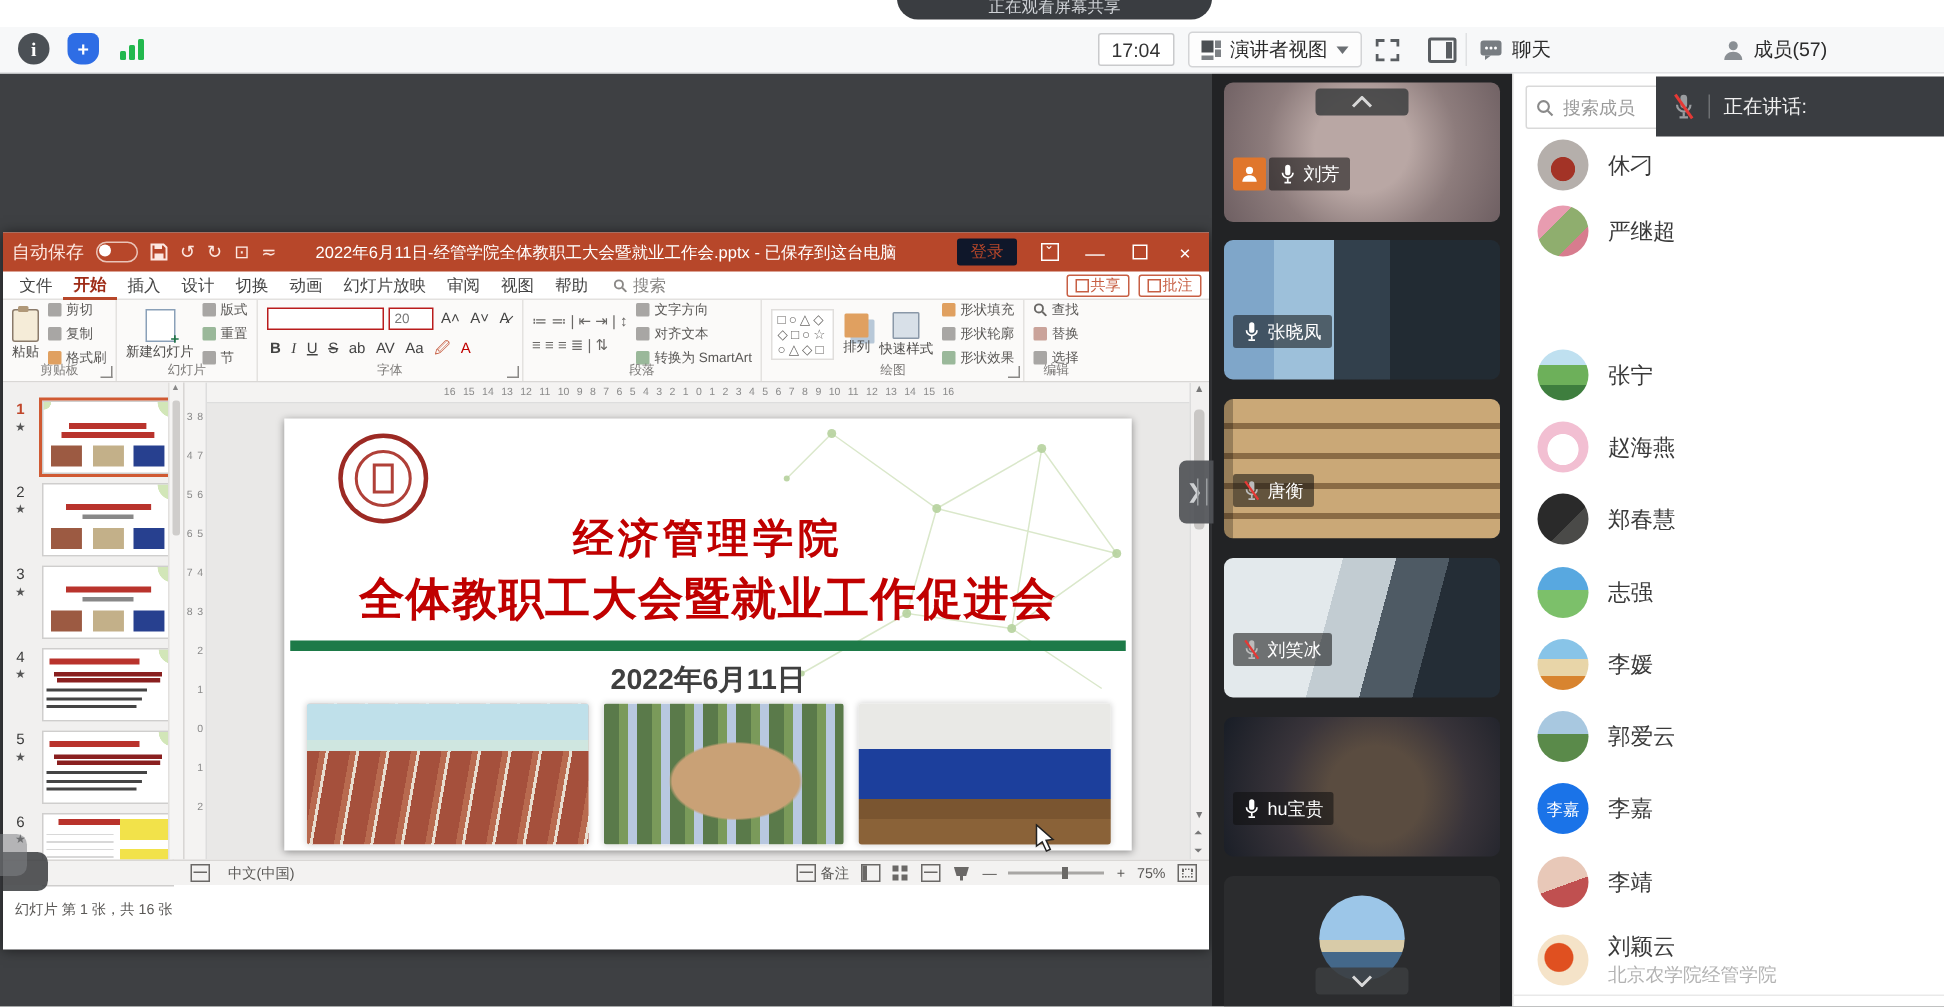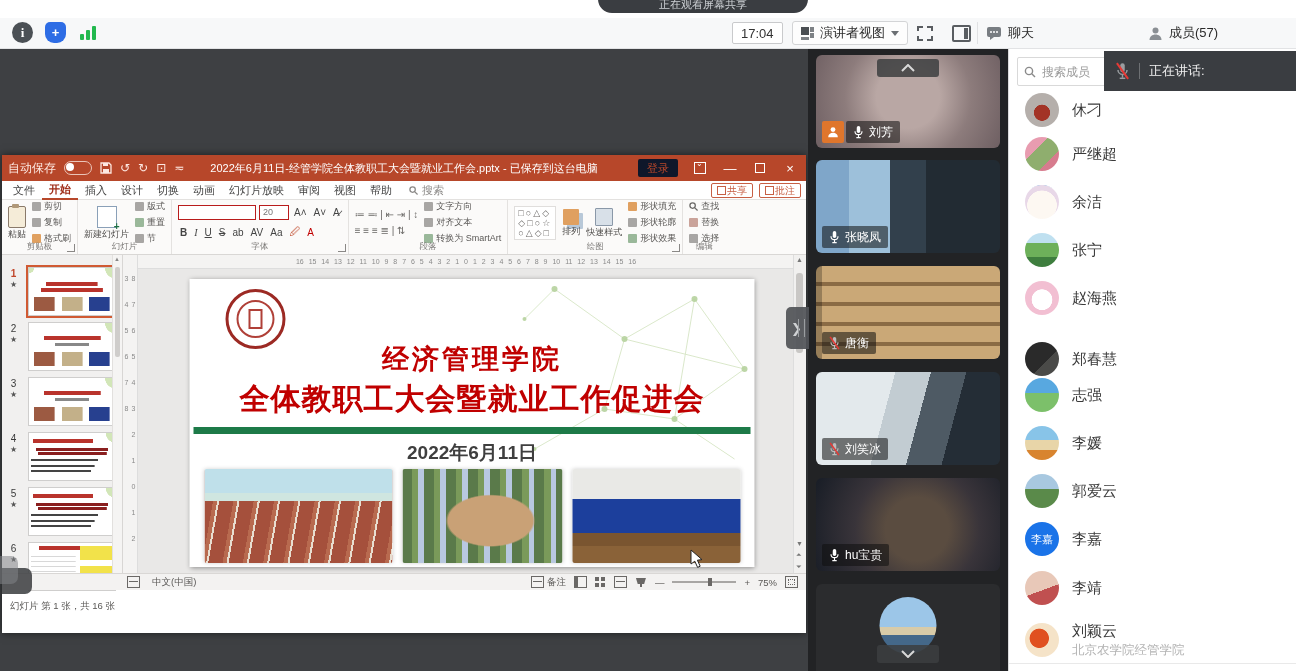--- a/index.html
+++ b/index.html
@@ -128,21 +128,21 @@
   .fit-ic::after{content:"";position:absolute;left:2px;top:2px;right:2px;bottom:2px;border:1px dotted #6a6866;}
   
   .video-strip{position:absolute;left:808px;top:48px;width:200px;height:623px;background:#222325;}
   .vt{position:absolute;left:8px;width:184px;height:93px;border-radius:6px;overflow:hidden;cursor:pointer;background:#3a3a3a;}
   .vb1{background:radial-gradient(circle at 50% 45%,#b9a7a4 0 30%,#8d7c7c 60%,#6e5f62 100%);}
   .vb2{background:linear-gradient(90deg,#7fa6c9 0 18%,#9dc0da 18% 40%,#32404c 40% 60%,#222b33 60%);}
   .vb3{background:repeating-linear-gradient(180deg,#caa877 0 16px,#8a6b45 16px 20px),linear-gradient(90deg,rgba(0,0,0,.25) 0 6px,rgba(0,0,0,0) 6px);background-blend-mode:multiply;}
   .vb4{background:linear-gradient(105deg,#e3e9ec 0 38%,#c2ccd2 38% 55%,#4e5a64 55% 72%,#242d36 72%);}
   .vb5{background:radial-gradient(circle at 55% 55%,#5a4c40 0 28%,#39343a 55%,#181d26 100%);}
   .vb6{background:#2b2c2e;}
-  .chip{position:absolute;left:6px;bottom:5px;display:flex;align-items:flex-end;gap:2px;}
+  .chip{position:absolute;left:6px;bottom:21px;display:flex;align-items:flex-end;gap:2px;}
   .chip .bar{background:rgba(15,15,15,.55);height:22px;padding:0 7px;display:flex;align-items:center;gap:5px;border-radius:2px;font-size:12px;color:#fff;white-space:nowrap;}
   .pres-badge{width:22px;height:22px;background:#e0762c;border-radius:2px;display:flex;align-items:center;justify-content:center;}
   .upbtn,.downbtn{position:absolute;left:50%;transform:translateX(-50%);width:62px;height:18px;background:rgba(60,62,64,.85);border-radius:3px;display:flex;align-items:center;justify-content:center;cursor:pointer;z-index:5;}
   .upbtn{top:4px;}
   .downbtn{top:61px;}
   .vt6-avatar{position:absolute;left:50%;transform:translateX(-50%);top:13px;width:57px;height:57px;border-radius:50%;background:linear-gradient(180deg,#9cc6e8 0 52%,#d8cba8 52% 66%,#44688a 66%);}
   
   .member-panel{position:absolute;left:1008px;top:48px;width:288px;height:623px;background:#fff;border-left:1px solid #dcdcdc;overflow:hidden;}
   .m-search{position:absolute;left:8px;top:9px;width:90px;height:27px;border:1px solid #d9d9d9;border-radius:2px;display:flex;align-items:center;padding:0 6px;gap:4px;background:#fff;}
   .m-search input{border:none;outline:none;width:58px;font-size:12px;color:#333;font-family:inherit;background:transparent;}
@@ -648,33 +648,29 @@
     </div>
 
     <div class="m-row" style="top:40px;">
       <span class="m-av av1"></span>
       <span class="m-name">休刁</span>
     </div>
     <div class="m-row" style="top:84px;">
       <span class="m-av av2"></span>
       <span class="m-name">严继超</span>
     </div>
-    <div class="m-row" style="top:132px;">
-      <span class="m-av av3"></span>
-      <span class="m-name">余洁</span>
-    </div>
     <div class="m-row" style="top:180px;">
       <span class="m-av av4"></span>
       <span class="m-name">张宁</span>
     </div>
     <div class="m-row" style="top:228px;">
       <span class="m-av av5"></span>
       <span class="m-name">赵海燕</span>
     </div>
-    <div class="m-row" style="top:289px;text-align:right;">
+    <div class="m-row" style="top:276px;text-align:right;">
       <span class="m-av av6"></span>
       <span class="m-name">郑春慧</span>
     </div>
     <div class="m-row" style="top:325px;">
       <span class="m-av av7"></span>
       <span class="m-name">志强</span>
     </div>
     <div class="m-row" style="top:373px;">
       <span class="m-av av8"></span>
       <span class="m-name">李媛</span>

